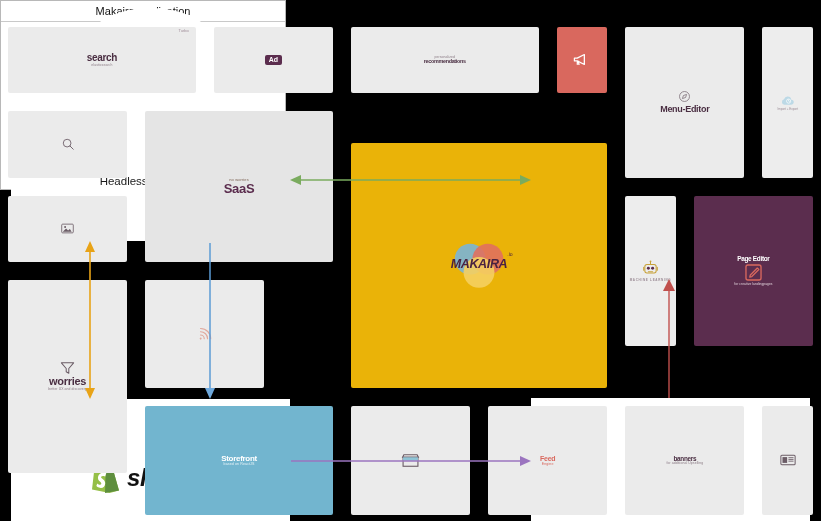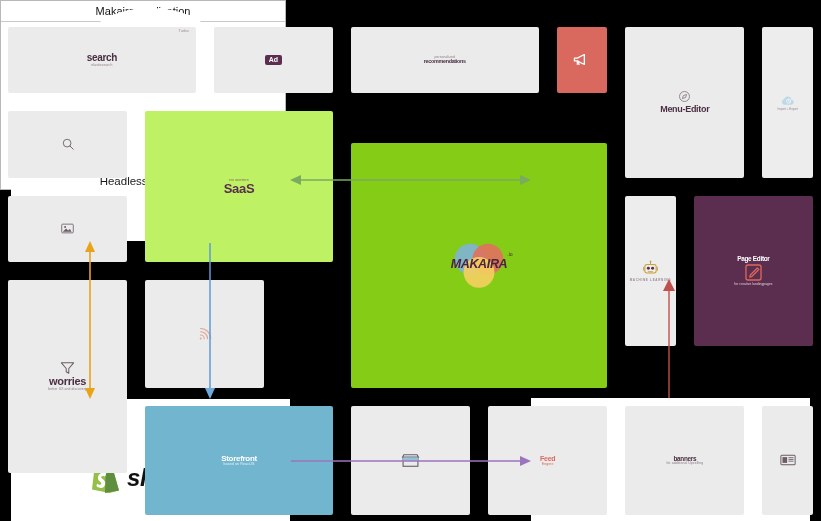--- a/index.html
+++ b/index.html
@@ -56,24 +56,24 @@
   .t-ad{grid-column:4/6;grid-row:1/3;}
   .adbox{background:#5b2d4e;color:#fff;font-size:7px;font-weight:bold;
          padding:1px 4px;border-radius:2px;}
   .t-reco{grid-column:6/9;grid-row:1/3;}
   .t-reco .big{font-size:5.4px;}
   .t-mega{grid-column:9/10;grid-row:1/3;background:#d9685e;}
   .t-menu{grid-column:10/12;grid-row:1/5;text-align:right;}
   .t-menu .big{font-size:9px;line-height:1.05;}
   .t-import{grid-column:12/13;grid-row:1/5;background:#ededed;}
   .t-magnify{grid-column:1/3;grid-row:3/5;}
-  .t-saas{grid-column:3/6;grid-row:3/7;background:#bef264;}
+  .t-saas{grid-column:3/6;grid-row:3/7;background:#e5e5e5;}
   .t-saas .big{font-size:13px;color:#5b2d4e;}
   .t-saas .tiny{color:#7d6455;font-size:4px;}
-  .t-logo{grid-column:6/10;grid-row:3/10;background:#84cc16;margin-top:32px;}
+  .t-logo{grid-column:6/10;grid-row:3/10;background:#eab308;margin-top:32px;}
   .t-img{grid-column:1/3;grid-row:5/7;}
   .t-robot{grid-column:10/11;grid-row:5/9;background:#ededed;}
   .t-page{grid-column:11/13;grid-row:5/9;background:#5b2d4e;color:#fff;}
   .t-page .big{font-size:6.4px;color:#fff;}
   .t-page .tiny{color:#e2d3dc;font-size:3.2px;}
   .t-filter{grid-column:1/3;grid-row:7/12;}
   .t-filter .big{font-size:11px;}
   .t-rss{grid-column:3/5;grid-row:7/10;}
   .t-front{grid-column:3/6;grid-row:10/13;background:#72b5cf;color:#fff;justify-content:center;}
   .t-front .big{font-size:8px;color:#fff;}

